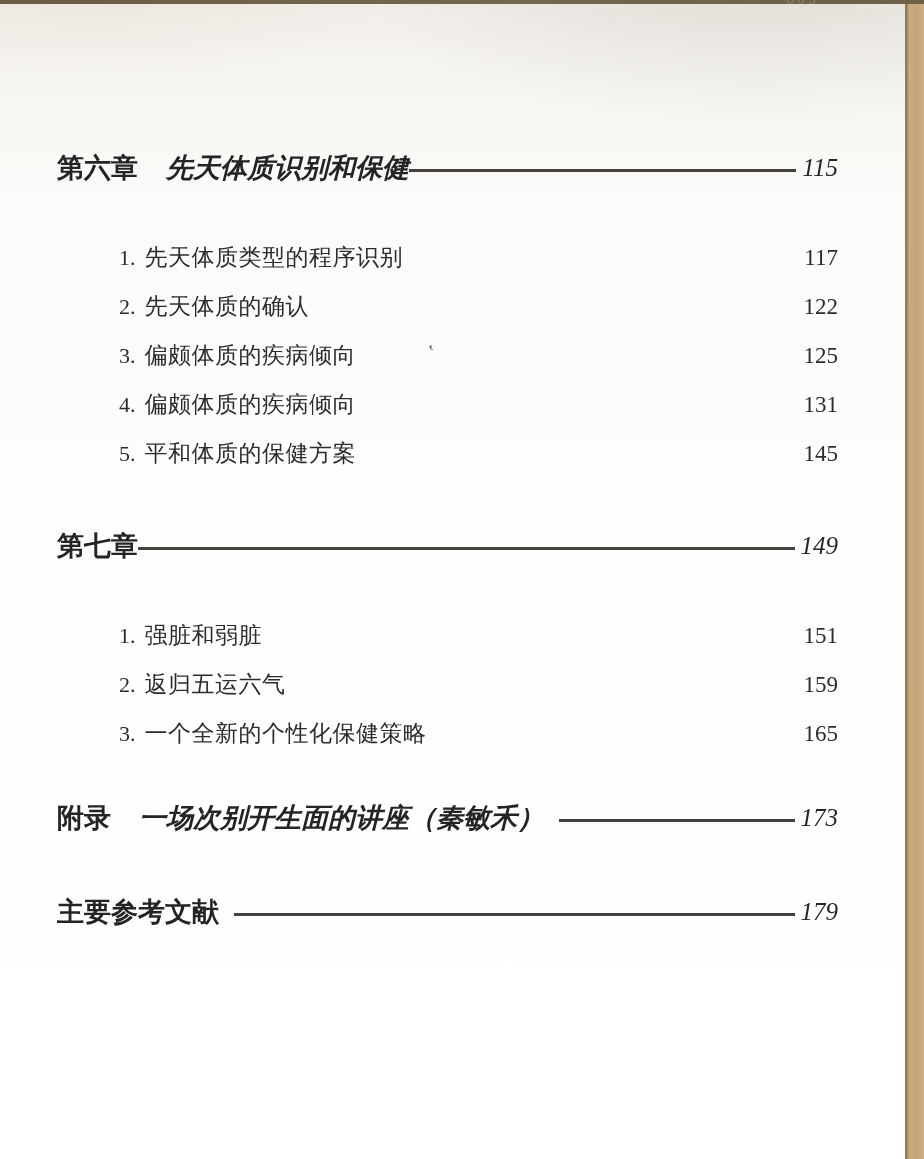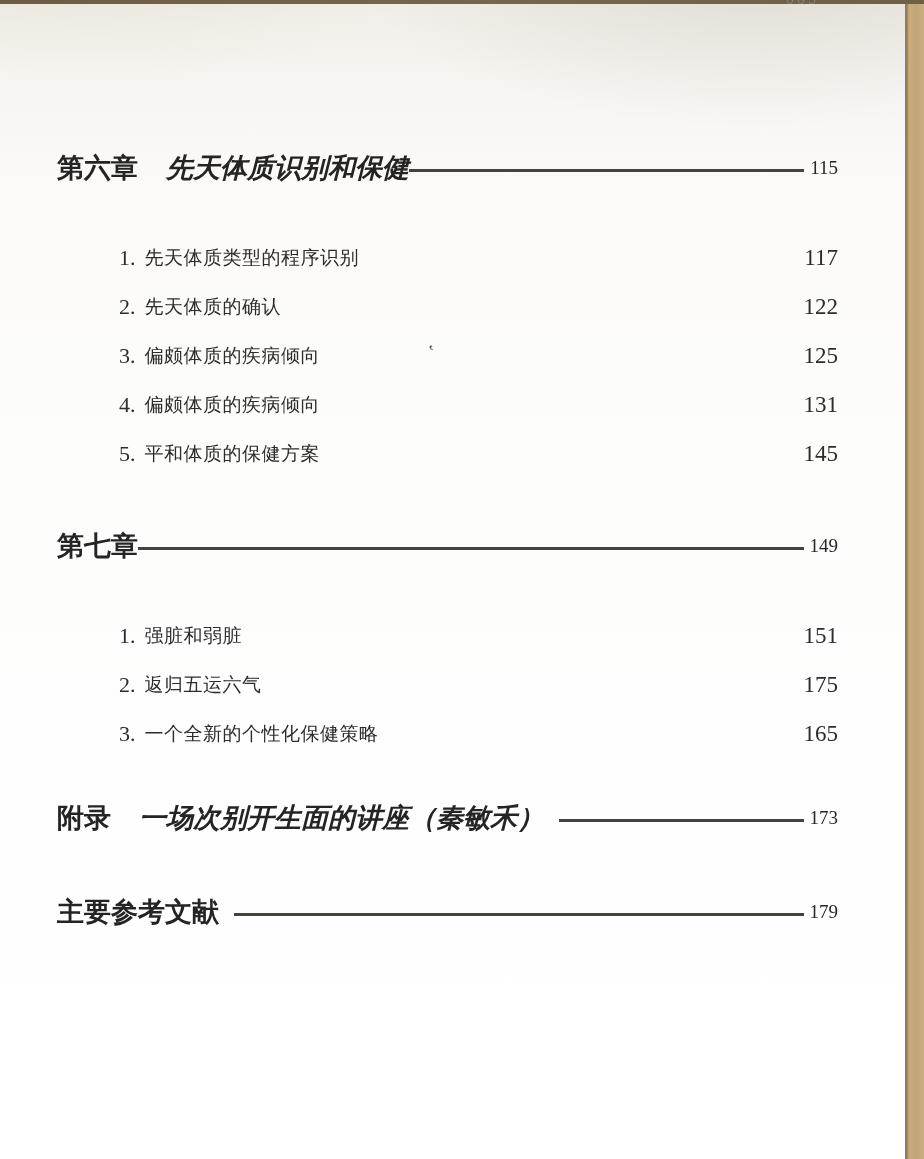--- a/index.html
+++ b/index.html
@@ -29,27 +29,27 @@
   .row-appendix { margin-top:40px; }
   .row-refs     { margin-top:54px; }
 
   .chapter-label, .chapter-title {
     font-family:"Liberation Sans","DejaVu Sans",sans-serif;
     font-weight:bold; font-size:27px; color:#242424; white-space:nowrap;
   }
   .chapter-title { margin-left:28px;font-style:italic; }
   .leader { flex:1; border-top:3px solid #45423d; margin:5px 3px 0 0; }
   .leader.gapped { margin-left:15px; }
-  .chapter-page { font-size:19px; color:#262626; margin-left:3px; }
+  .chapter-page { font-size:25px; color:#262626; margin-left:3px;font-style:italic; }
 
   .toc-items { margin-top:45px; }
   .toc-items.second { margin-top:45px; }
   .toc-item { display:flex; align-items:center; height:49px; padding-left:62px; }
   .item-num  { font-size:22px; margin-right:9px; }
-  .item-text { font-size:19px; letter-spacing:0.5px; }
+  .item-text { font-size:23px; letter-spacing:0.5px; }
   .item-page { margin-left:auto; font-size:23px; }
 </style>
 </head>
 <body>
 
 <div class="scan-page">
   <div class="top-edge"></div>
   <div class="right-edge"></div>
   <div class="partial-num">005</div>
   <div class="stray-mark">‛</div>
@@ -99,21 +99,21 @@
 
     <div class="toc-items second">
       <div class="toc-item">
         <span class="item-num">1.</span>
         <span class="item-text">强脏和弱脏</span>
         <span class="item-page">151</span>
       </div>
       <div class="toc-item">
         <span class="item-num">2.</span>
         <span class="item-text">返归五运六气</span>
-        <span class="item-page">175</span>
+        <span class="item-page">159</span>
       </div>
       <div class="toc-item">
         <span class="item-num">3.</span>
         <span class="item-text">一个全新的个性化保健策略</span>
         <span class="item-page">165</span>
       </div>
     </div>
 
     <div class="chapter-row row-appendix">
       <span class="chapter-label">附录</span>

